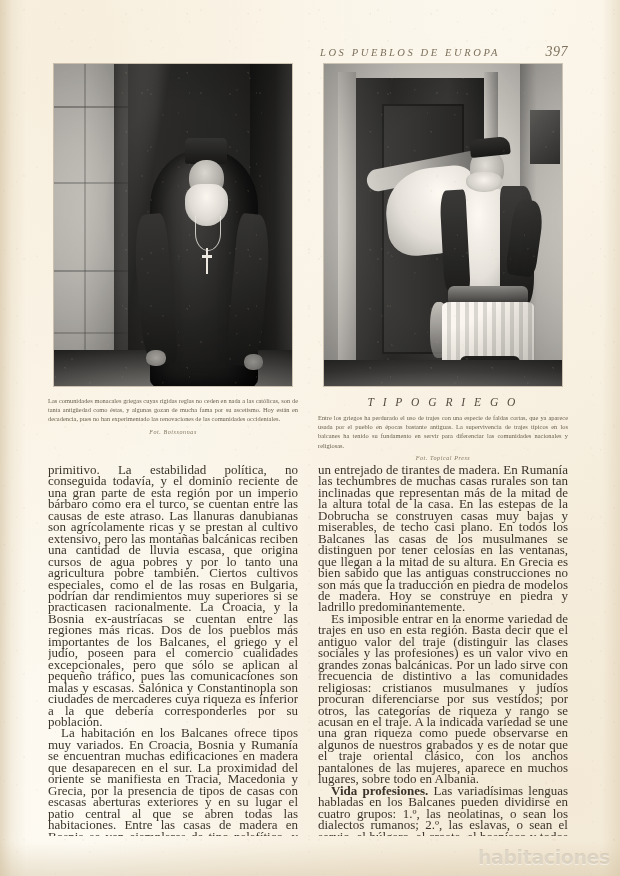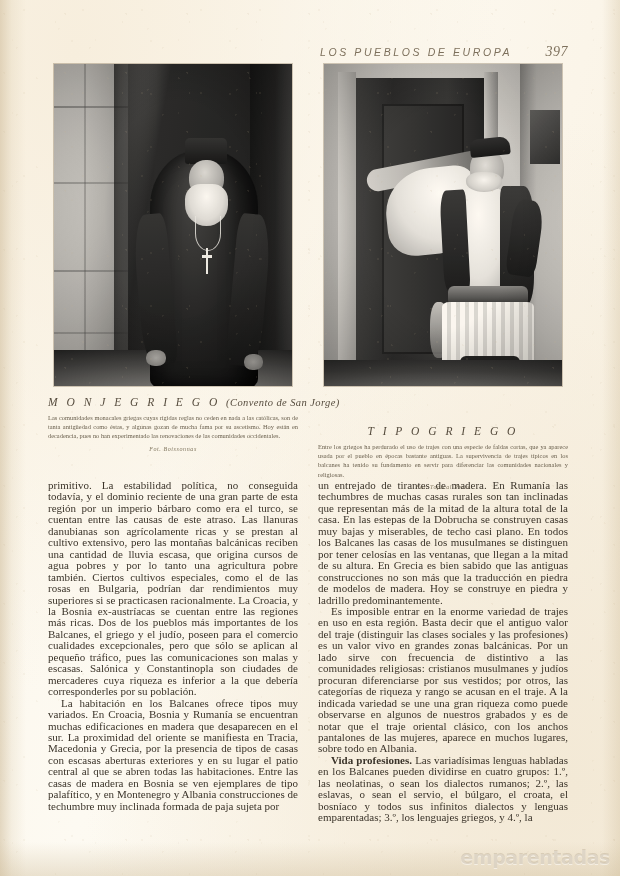--- a/index.html
+++ b/index.html
@@ -66,21 +66,21 @@
     position: absolute;
     left: 320px;
     top: 44px;
     width: 248px;
     display: flex;
     align-items: baseline;
     justify-content: space-between;
     color: #7d705c;
   }
   .running-head .rh-title {
-    font-family: Liberation Sans, sans-serif;
+    font-family: Liberation Serif, serif;
     font-size: 10.5px;
     letter-spacing: 2.6px;
     font-style: italic;
     white-space: nowrap;
   }
   .running-head .rh-folio {
     font-family: "Liberation Serif", serif;
     font-size: 14px;
     font-style: italic;
     letter-spacing: .5px;
@@ -310,21 +310,21 @@
     background: radial-gradient(ellipse at 50% 48%, rgba(0,0,0,0) 46%, rgba(0,0,0,.32) 100%);
   }
 
   
   .caption {
     position: absolute;
     width: 250px;
     top: 396px;
   }
   .caption-left  { left: 48px; }
-  .caption-right { left: 318px; margin-top: 29px; }
+  .caption-right { left: 318px; }
 
   .cap-title {
     text-align: center;
     font-style: italic;
     color: #564c3e;
     font-size: 11.5px;
     letter-spacing: 3px;
     margin-bottom: 5px;
     white-space: nowrap;
   }
@@ -344,24 +344,24 @@
     text-align: center;
     font-style: italic;
     font-size: 6px;
     letter-spacing: .6px;
     color: #80765f;
   }
 
   
   .col {
     position: absolute;
-    top: 480px;
+    top: 464px;
     width: 250px;
     height: 372px;
-    font-size: 11px;
+    font-size: 13px;
     line-height: 11.45px;
     text-align: justify;
     color: #3b342a;
     hyphens: auto;
     overflow: hidden;
   }
   .col-left  { left: 48px; }
   .col-right { left: 318px; }
   .col p { margin: 0; text-indent: 13px; }
   .col p.noindent { text-indent: 0; }
@@ -433,24 +433,20 @@
       <div class="ph-r-sash"></div>
       <div class="ph-r-tassel"></div>
       <div class="ph-r-fustanella"></div>
       <div class="ph-r-legs"></div>
       <div class="ph-r-floor"></div>
       <div class="ph-r-vign"></div>
     </div>
   </div>
 
   <div class="caption caption-left">
-    <div class="cap-title">
-      <span>M O N J E   G R I E G O</span>
-      <span class="cap-paren">(Convento de San Jorge)</span>
-    </div>
     <div class="cap-body">Las comunidades monacales griegas cuyas rígidas reglas no ceden en nada a las católicas, son de tanta antigüedad como éstas, y algunas gozan de mucha fama por su ascetismo. Hoy están en decadencia, pues no han experimentado las renovaciones de las comunidades occidentales.</div>
     <div class="cap-credit">Fot. Boissonnas</div>
   </div>
 
   <div class="caption caption-right">
     <div class="cap-title">
       <span>T I P O   G R I E G O</span>
       <span class="cap-paren"></span>
     </div>
     <div class="cap-body">Entre los griegos ha perdurado el uso de trajes con una especie de faldas cortas, que ya aparece usada por el pueblo en épocas bastante antiguas. La supervivencia de trajes típicos en los balcanes ha tenido su fundamento en servir para diferenciar las comunidades nacionales y religiosas.</div>
@@ -466,14 +462,14 @@
     <p class="noindent">un entrejado de tirantes de madera. En Rumanía las techumbres de muchas casas rurales son tan inclinadas que representan más de la mitad de la altura total de la casa. En las estepas de la Dobrucha se construyen casas muy bajas y miserables, de techo casi plano. En todos los Balcanes las casas de los musulmanes se distinguen por tener celosías en las ventanas, que llegan a la mitad de su altura. En Grecia es bien sabido que las antiguas construcciones no son más que la traducción en piedra de modelos de madera. Hoy se construye en piedra y ladrillo predominantemente.</p>
     <p>Es imposible entrar en la enorme variedad de trajes en uso en esta región. Basta decir que el antiguo valor del traje (distinguir las clases sociales y las profesiones) es un valor vivo en grandes zonas balcánicas. Por un lado sirve con frecuencia de distintivo a las comunidades religiosas: cristianos musulmanes y judíos procuran diferenciarse por sus vestidos; por otros, las categorías de riqueza y rango se acusan en el traje. A la indicada variedad se une una gran riqueza como puede observarse en algunos de nuestros grabados y es de notar que el traje oriental clásico, con los anchos pantalones de las mujeres, aparece en muchos lugares, sobre todo en Albania.</p>
     <p><b>Vida profesiones.</b> <span>Las variadísimas lenguas habladas en los Balcanes pueden dividirse en cuatro grupos: 1.º, las neolatinas, o sean los dialectos rumanos; 2.º, las eslavas, o sean el servio, el búlgaro, el croata, el bosníaco y todos sus infinitos dialectos y lenguas emparentadas; 3.º, los lenguajes griegos, y 4.º, la</span></p>
   </div>
 
   <div class="grain"></div>
   <div class="scan-edge-left"></div>
   <div class="scan-edge-right"></div>
   <div class="scan-edge-bottom"></div>
 
-  <div class="watermark">emparentadas</div>
+  <div class="watermark">habitaciones</div>
 </div>
 
 </body></html>

